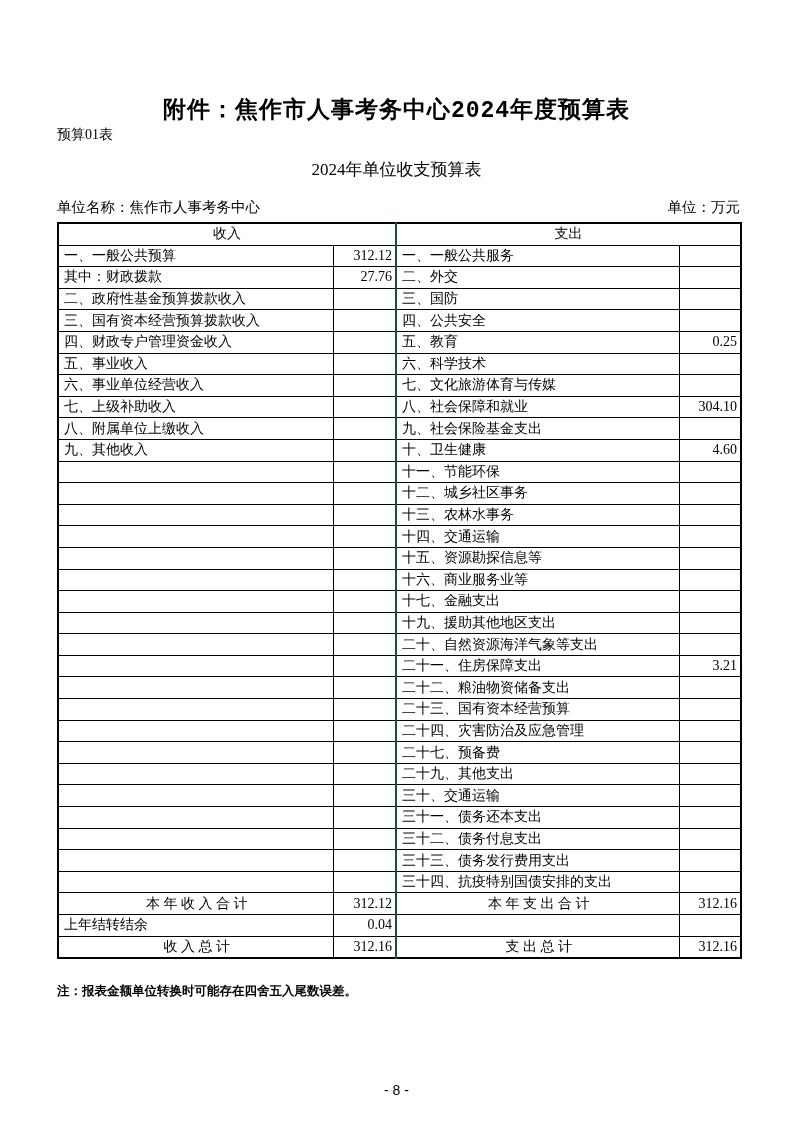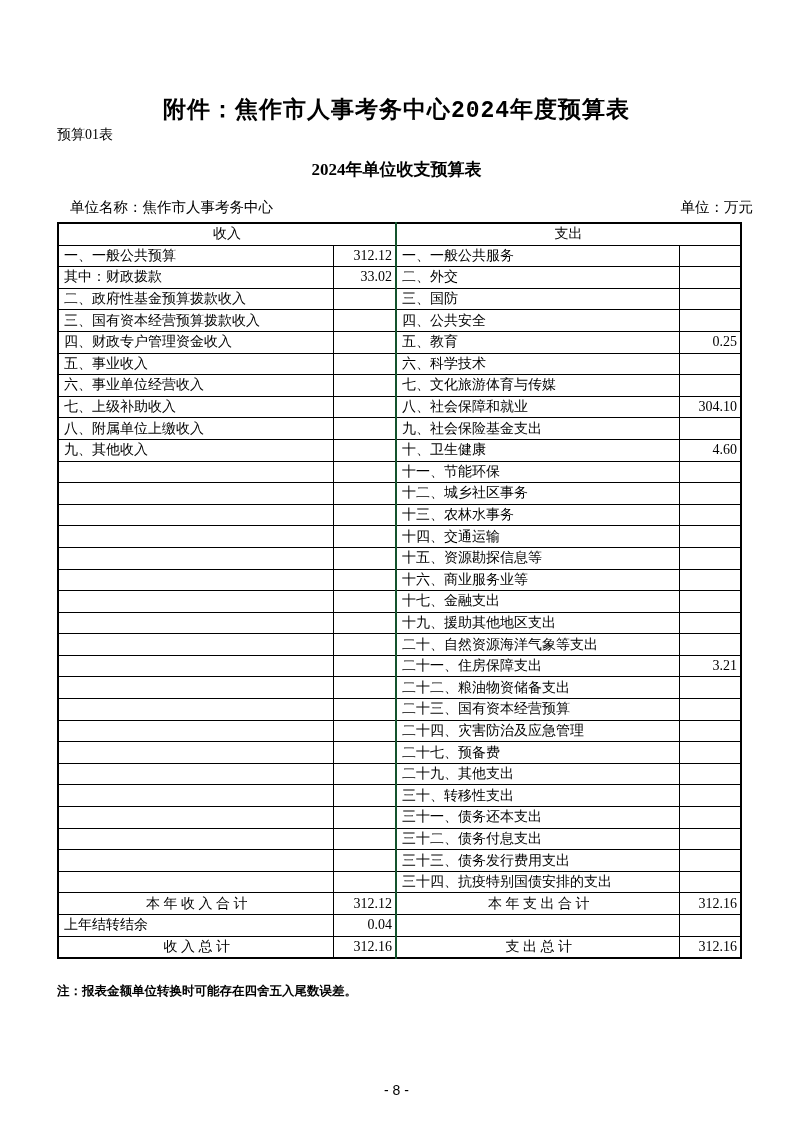--- a/index.html
+++ b/index.html
@@ -26,26 +26,26 @@
   .form-label {
     position: absolute;
     top: 126px; left: 57px; width: 683px;
     text-align: left;
     font-size: 14px;
   }
   .table-title {
     position: absolute;
     top: 158px; left: 0; width: 100%;
     text-align: center;
-    font-weight: bold;
+    font-weight: normal;
     font-size: 17px;
   }
   .meta-row {
     position: absolute;
-    top: 198px; left: 70px; width: 683px;
+    top: 198px; left: 57px; width: 683px;
     display: flex;
     justify-content: space-between;
     font-size: 14.5px;
   }
   table.budget-table {
     position: absolute;
     top: 222px; left: 57px;
     width: 683px;
     border-collapse: collapse;
     table-layout: fixed;
@@ -112,21 +112,21 @@
     </thead>
     <tbody>
         <tr>
           <td class="item-cell">一、一般公共预算</td>
           <td class="amt-cell">312.12</td>
           <td class="item-cell mid">一、一般公共服务</td>
           <td class="amt-cell"></td>
         </tr>
         <tr>
           <td class="item-cell">其中：财政拨款</td>
-          <td class="amt-cell">33.02</td>
+          <td class="amt-cell">27.76</td>
           <td class="item-cell mid">二、外交</td>
           <td class="amt-cell"></td>
         </tr>
         <tr>
           <td class="item-cell">二、政府性基金预算拨款收入</td>
           <td class="amt-cell"></td>
           <td class="item-cell mid">三、国防</td>
           <td class="amt-cell"></td>
         </tr>
         <tr>
@@ -257,21 +257,21 @@
         </tr>
         <tr>
           <td class="item-cell"></td>
           <td class="amt-cell"></td>
           <td class="item-cell mid">二十九、其他支出</td>
           <td class="amt-cell"></td>
         </tr>
         <tr>
           <td class="item-cell"></td>
           <td class="amt-cell"></td>
-          <td class="item-cell mid">三十、转移性支出</td>
+          <td class="item-cell mid">三十、交通运输</td>
           <td class="amt-cell"></td>
         </tr>
         <tr>
           <td class="item-cell"></td>
           <td class="amt-cell"></td>
           <td class="item-cell mid">三十一、债务还本支出</td>
           <td class="amt-cell"></td>
         </tr>
         <tr>
           <td class="item-cell"></td>

